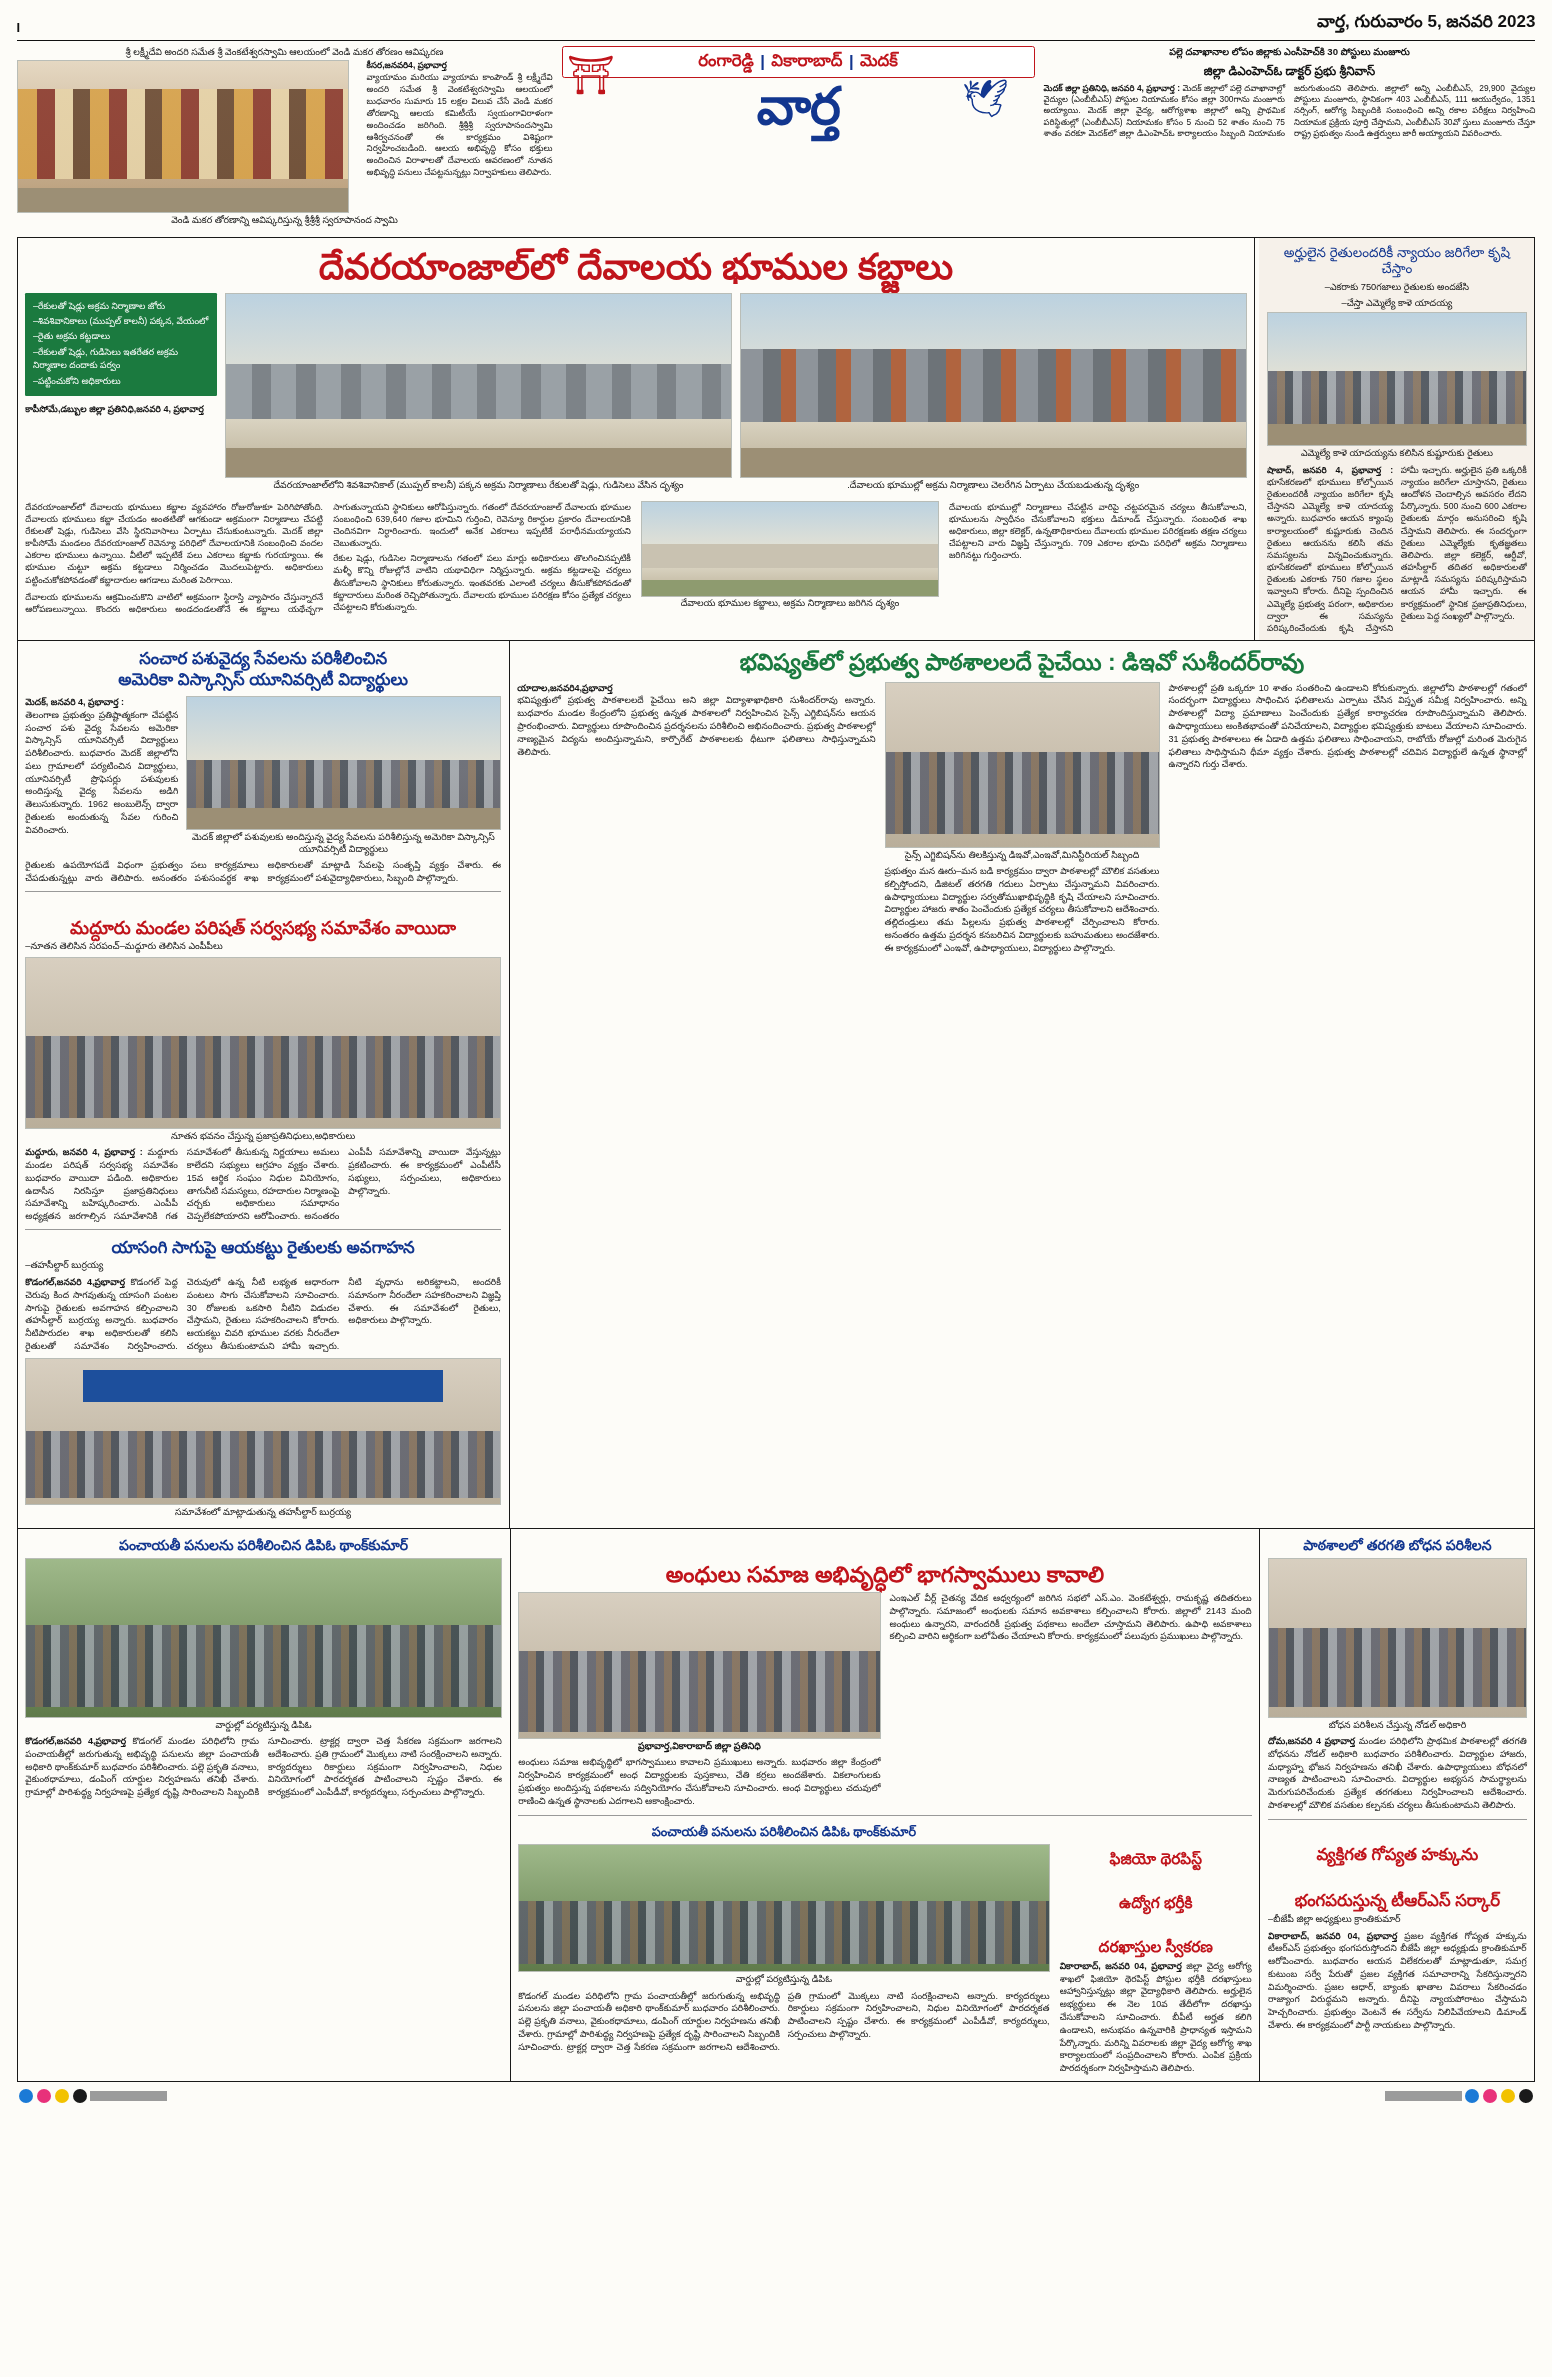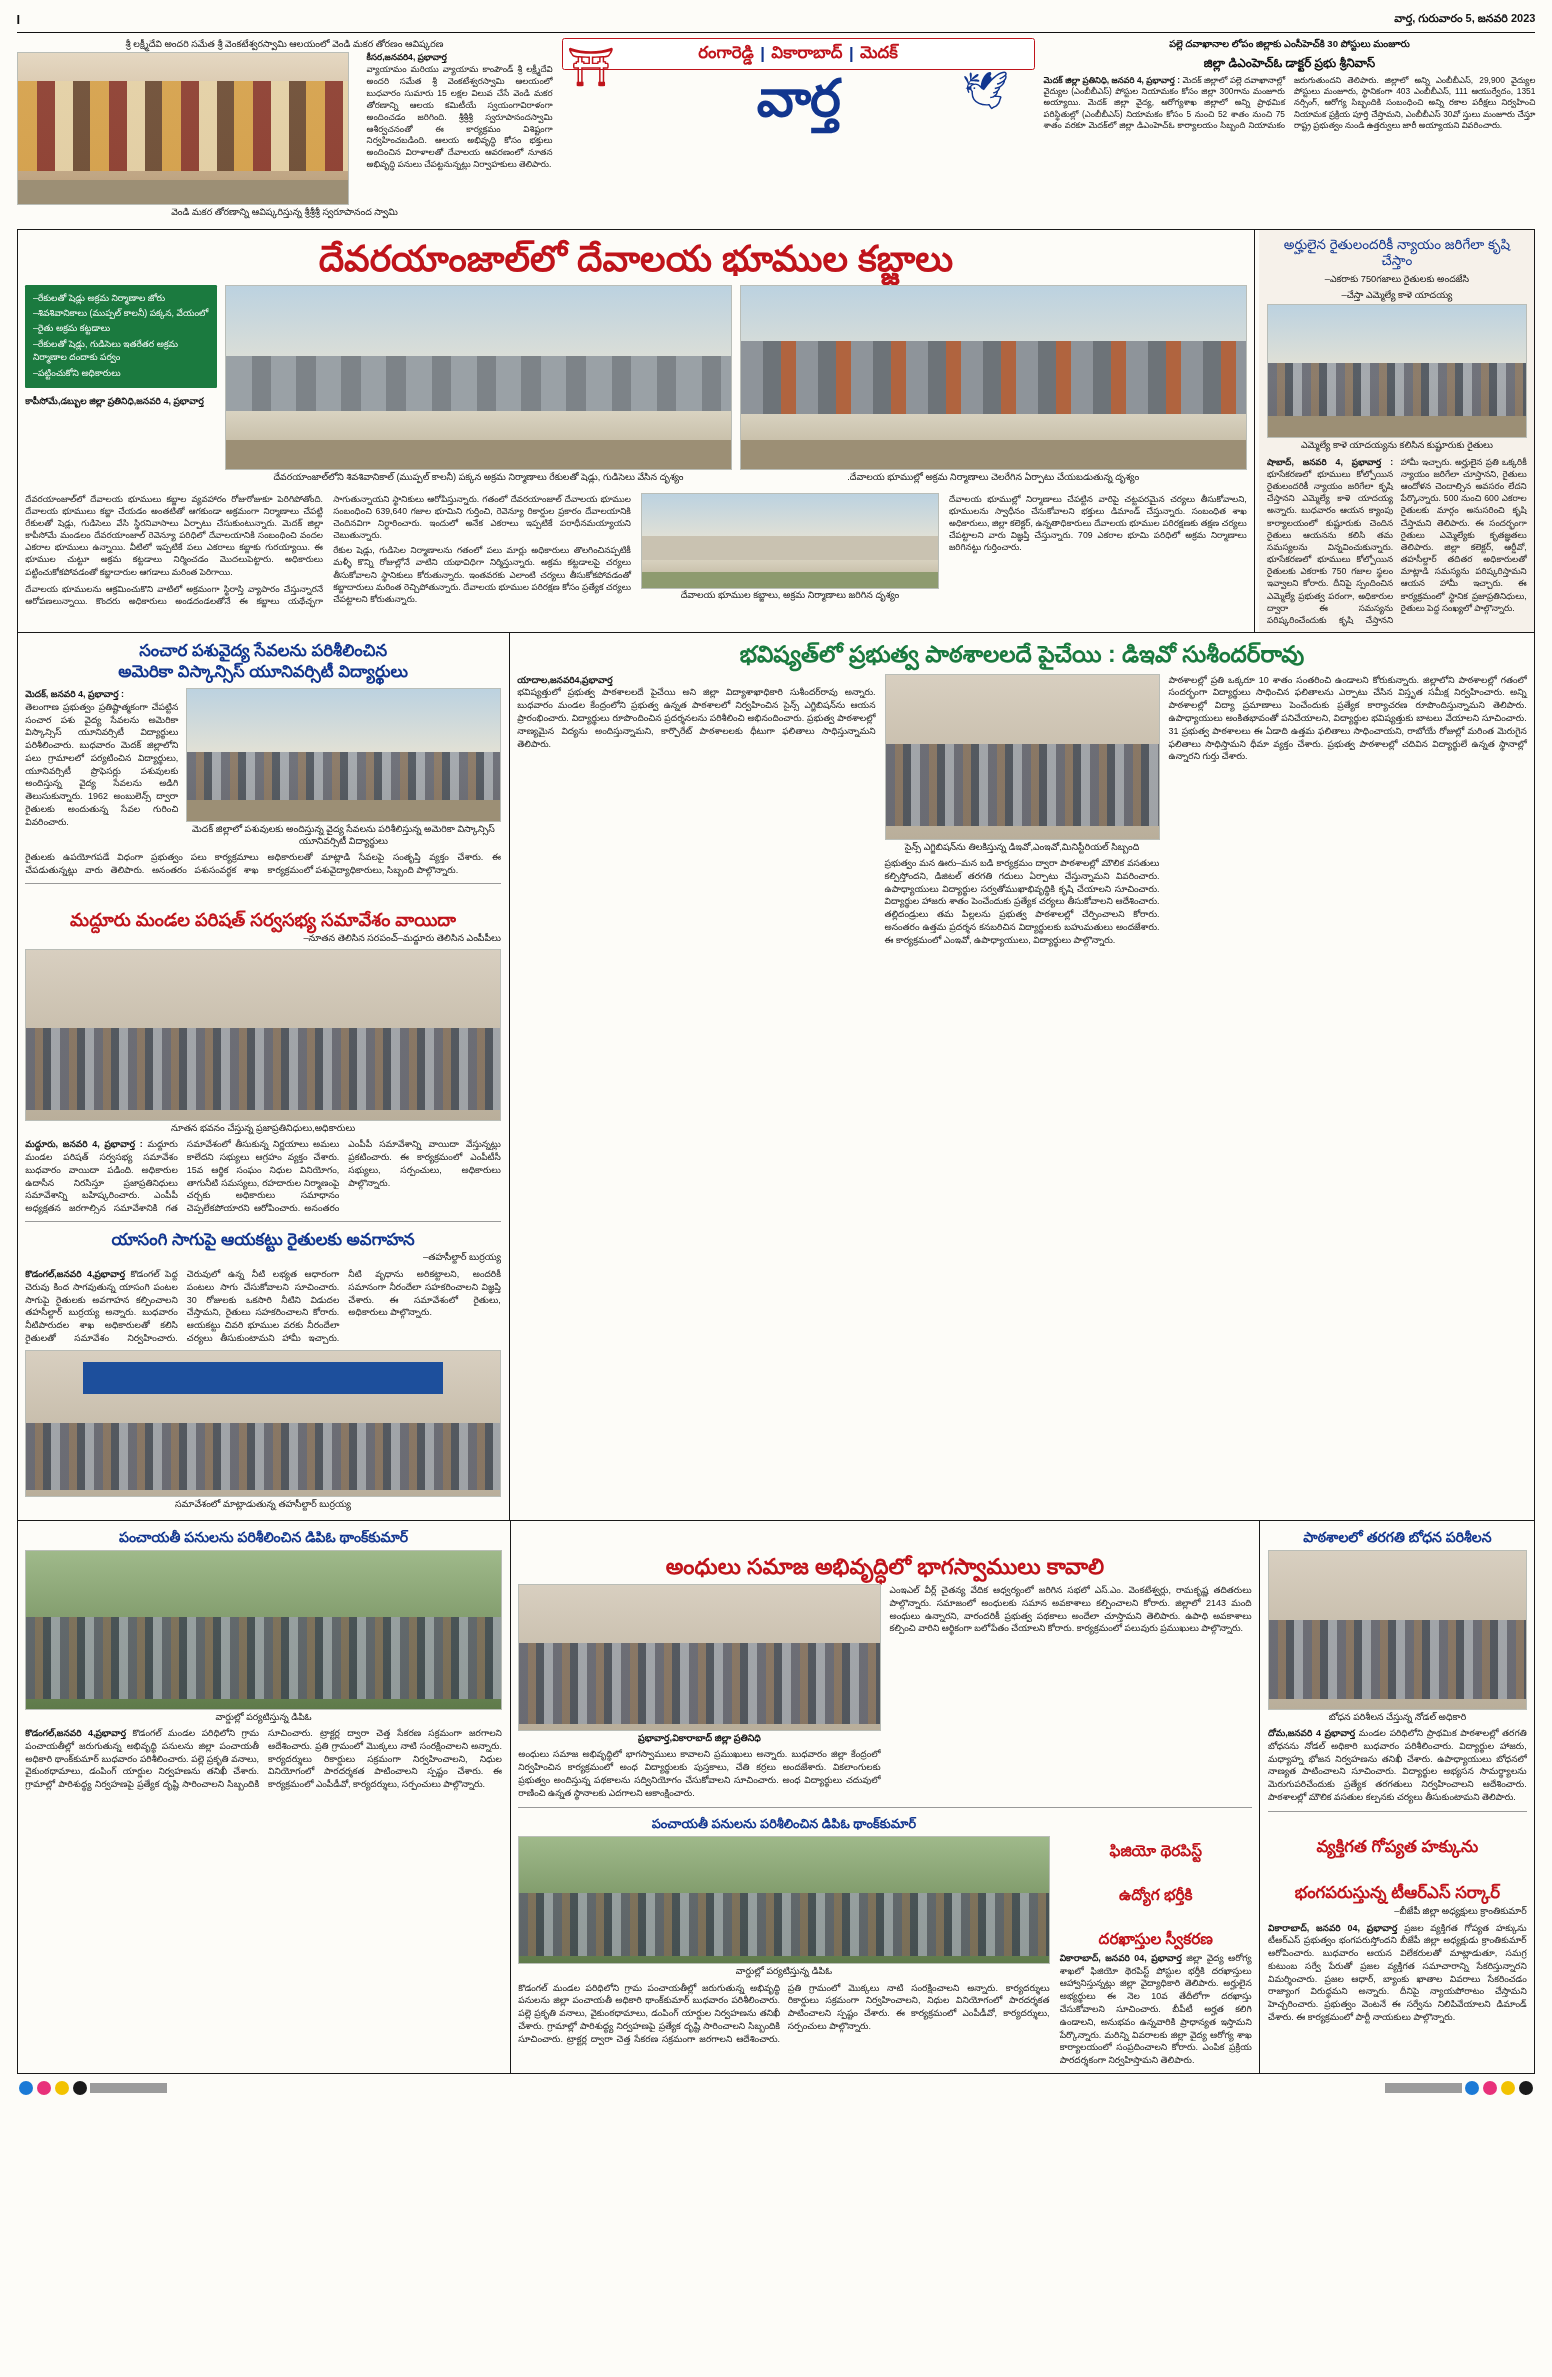--- a/index.html
+++ b/index.html
@@ -30,21 +30,21 @@
   }
   .body-txt {
     font-size: 9px; line-height: 1.42; text-align: justify; color:#141414;
     hyphens: auto;
   }
   .thinrule { border-top:0.6px solid #999; }
 
   
   .topbar { display:flex; justify-content:space-between; align-items:flex-end; padding-bottom:2.6px; }
   .topbar .left-mark { font-size: 12.8px; font-weight:bold; letter-spacing:0.6px; }
-  .topbar .dateline { font-size: 11px; font-weight:bold; color:#111; }
+  .topbar .dateline { font-size: 17px; font-weight:bold; color:#111; }
   .top-rule { border-top:1.3px solid #111; margin: 2.6px 0 5.1px 0; }
 
   .masthead {
     display:grid;
     grid-template-columns: 536px 473px 1fr;
     gap: 9px;
     align-items: start;
   }
   .mh-left .mh-head {
     font-size: 9.3px; text-align:center; color:#111; margin-bottom:2.6px; line-height:1.3;
@@ -114,21 +114,21 @@
     grid-template-columns: 492px 1fr;
     gap: 0;
     border-left:0.6px solid #1a1a1a; border-right:0.6px solid #1a1a1a; border-bottom:0.6px solid #1a1a1a;
   }
   .band-left { border-right:0.6px solid #1a1a1a; padding:6.4px 7.7px; }
   .band-right { padding:6.4px 7.7px; }
 
   .blue-head { font-size:16.6px; font-weight:bold; color:#12368f; text-align:center; line-height:1.3; }
   .green-head { font-size: 23px; font-weight:bold; color:#1b7a3f; text-align:center; line-height:1.25; }
   .red-head-md { font-size: 22px; font-weight:bold; color:#c0141b; text-align:center; line-height:1.25;margin-top:25px; }
-  .dash-sub { font-size:9.3px; text-align:right; color:#111; margin:1.9px 0 3.8px; }
+  .dash-sub { font-size:9.3px; text-align:left; color:#111; margin:1.9px 0 3.8px; }
 
   
   .bottom {
     display:grid;
     grid-template-columns: 492px 1fr 275px;
     border-left:0.6px solid #1a1a1a; border-right:0.6px solid #1a1a1a; border-bottom:0.6px solid #1a1a1a;
   }
   .bcol { padding:6.4px 7.7px; }
   .bcol + .bcol { border-left:0.6px solid #1a1a1a; }
 

